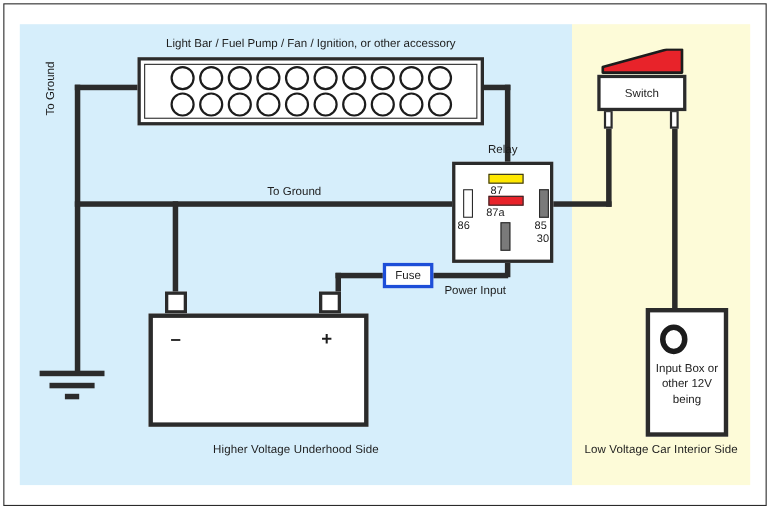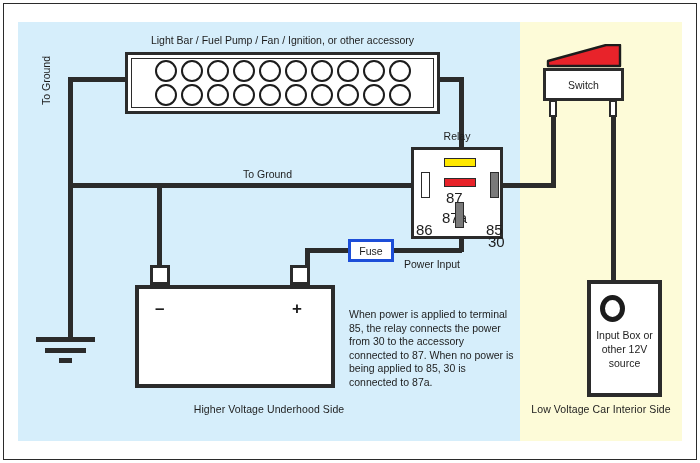--- a/index.html
+++ b/index.html
@@ -83,21 +83,21 @@
     position:absolute;left:411px;top:130px;width:92px;
     text-align:center;font-size:10.5px;color:#1d1d1d;
   }
   .term{position:absolute;border:1.6px solid #2b2b2b;box-sizing:border-box;}
   .term-87{left:30px;top:8px;width:32px;height:9px;background:#ffe800;}
   .term-87a{left:30px;top:28px;width:32px;height:9px;background:#e8232a;}
   .term-86{left:7px;top:22px;width:9px;height:26px;background:#ffffff;}
   .term-85{left:76px;top:22px;width:9px;height:26px;background:#7a7a7a;}
   .term-30{left:41px;top:52px;width:9px;height:26px;background:#7a7a7a;}
   .tlabel{
-    position:absolute;font-size:15px;color:#1d1d1d;white-space:nowrap;margin-top:21px;
+    position:absolute;font-size:10px;color:#1d1d1d;white-space:nowrap;
   }
   .tl-87{left:32px;top:18px;}
   .tl-87a{left:28px;top:38px;}
   .tl-86{left:2px;top:50px;}
   .tl-85{left:72px;top:50px;}
   .tl-30{left:51px;top:62px;padding-left:23px;}
   
   .fuse{
     position:absolute;left:348px;top:239px;
     width:46px;height:23px;
@@ -286,24 +286,23 @@
   </svg>
   <div class="switch-post sp-left"></div>
   <div class="switch-post sp-right"></div>
   <div class="switch-body">Switch</div>
 
   <div class="fusebox"></div>
   <div class="fusebox-ring"></div>
   <div class="fusebox-text">
     <div>Input Box or</div>
     <div>other 12V</div>
-    <div>source</div>
+    <div>being</div>
   </div>
 
   <div class="lbl lbl-toground-v">To Ground</div>
   <div class="lbl lbl-toground-h">To Ground</div>
   <div class="lbl lbl-powerinput">Power Input</div>
 
-  <div class="note">When power is applied to terminal 85, the relay connects the power from 30 to the accessory connected to 87. When no power is being applied to 85, 30 is connected to 87a.</div>
 
   <div class="panel-caption" style="left:18px;top:403px;width:502px;text-align:center;">Higher Voltage Underhood Side</div>
   <div class="panel-caption" style="left:520px;top:403px;width:162px;text-align:center;">Low Voltage Car Interior Side</div>
 </div>
 
 </body></html>

